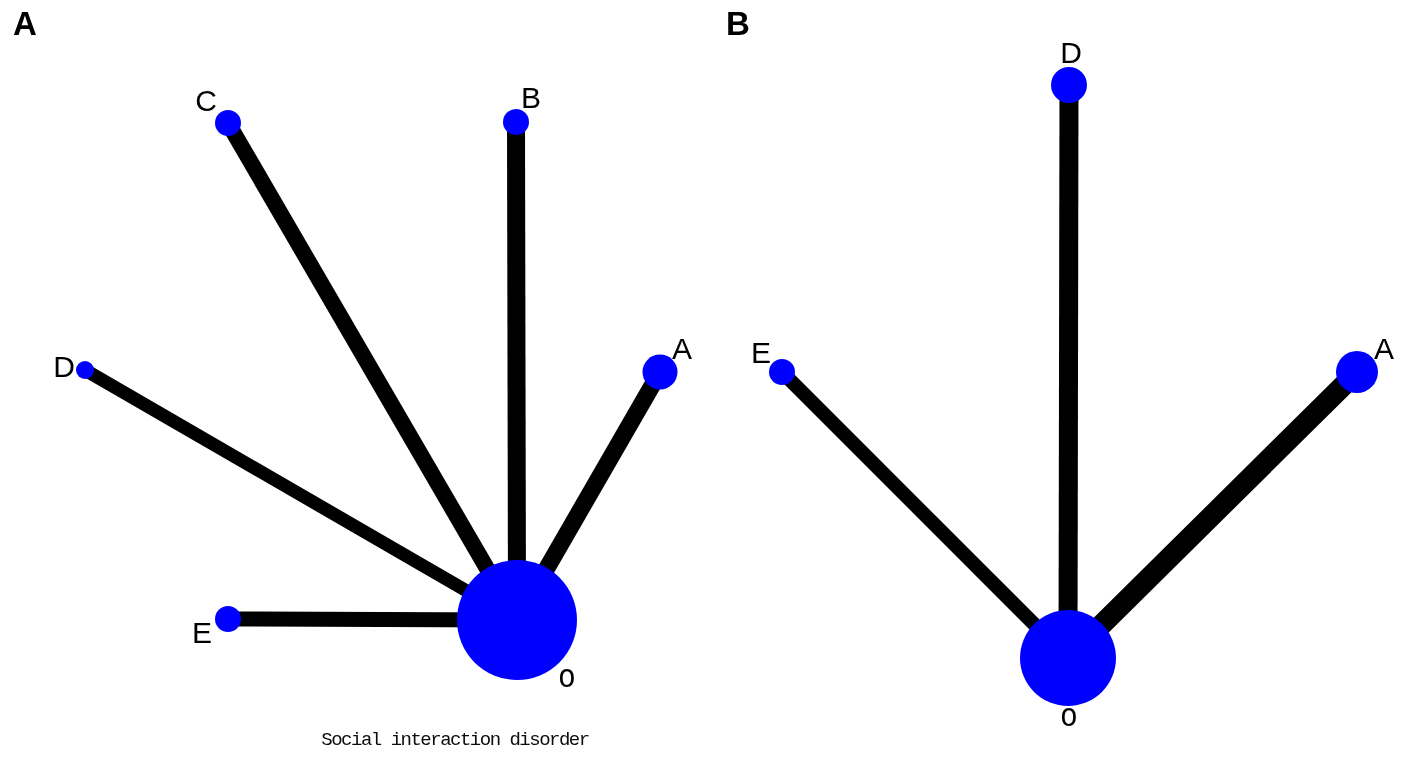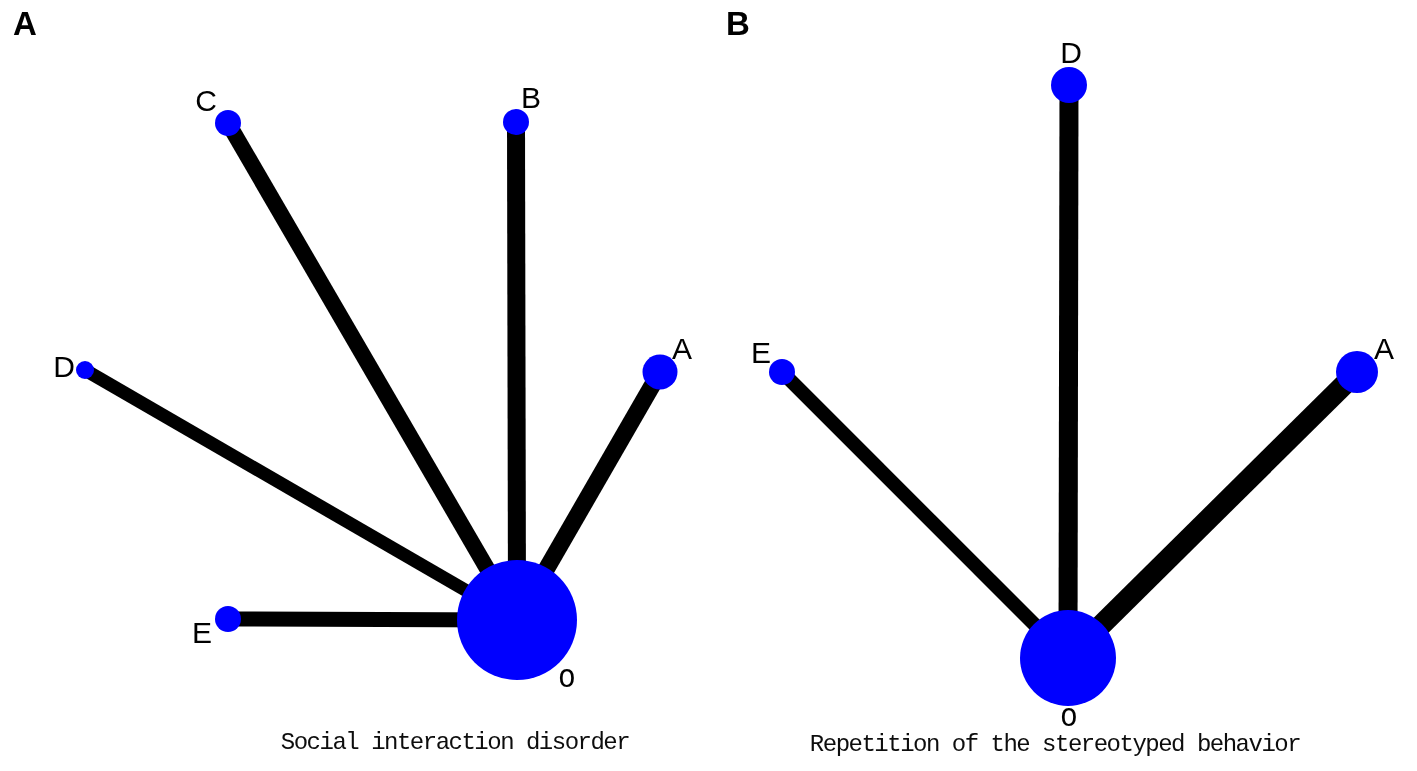--- a/index.html
+++ b/index.html
@@ -29,21 +29,21 @@
     font-weight: bold;
     font-size: 33px;
     line-height: 1;
     color: #000000;
   }
   .panel-label.a { left: 13px; top: 7px; }
   .panel-label.b { left: 726px; top: 7px; }
   .caption {
     position: absolute;
     font-family: "Liberation Mono", "DejaVu Sans Mono", monospace;
-    font-size: 24px;
+    font-size: 19px;
     letter-spacing: -1.5px;
     line-height: 1;
     color: #0d0d0d;
     text-align: center;
     white-space: nowrap;
   }
   .caption.a { left: 230px; top: 731px; width: 450px; }
   .caption.b { left: 780px; top: 733px; width: 550px; }
   .node-label-sans {
     font-family: "Liberation Sans", sans-serif;
@@ -94,14 +94,13 @@
         <text x="1384" y="348" text-anchor="middle" dominant-baseline="central" class="node-label-sans" fill="#000000">A</text>
       </g>
     </svg>
 
   <div class="panel-label a">A</div>
 
   <div class="panel-label b">B</div>
 
   <div class="caption a">Social interaction disorder</div>
 
-  <div class="caption b">Repetition of the stereotyped behavior</div>
 </div>
 
 </body></html>

